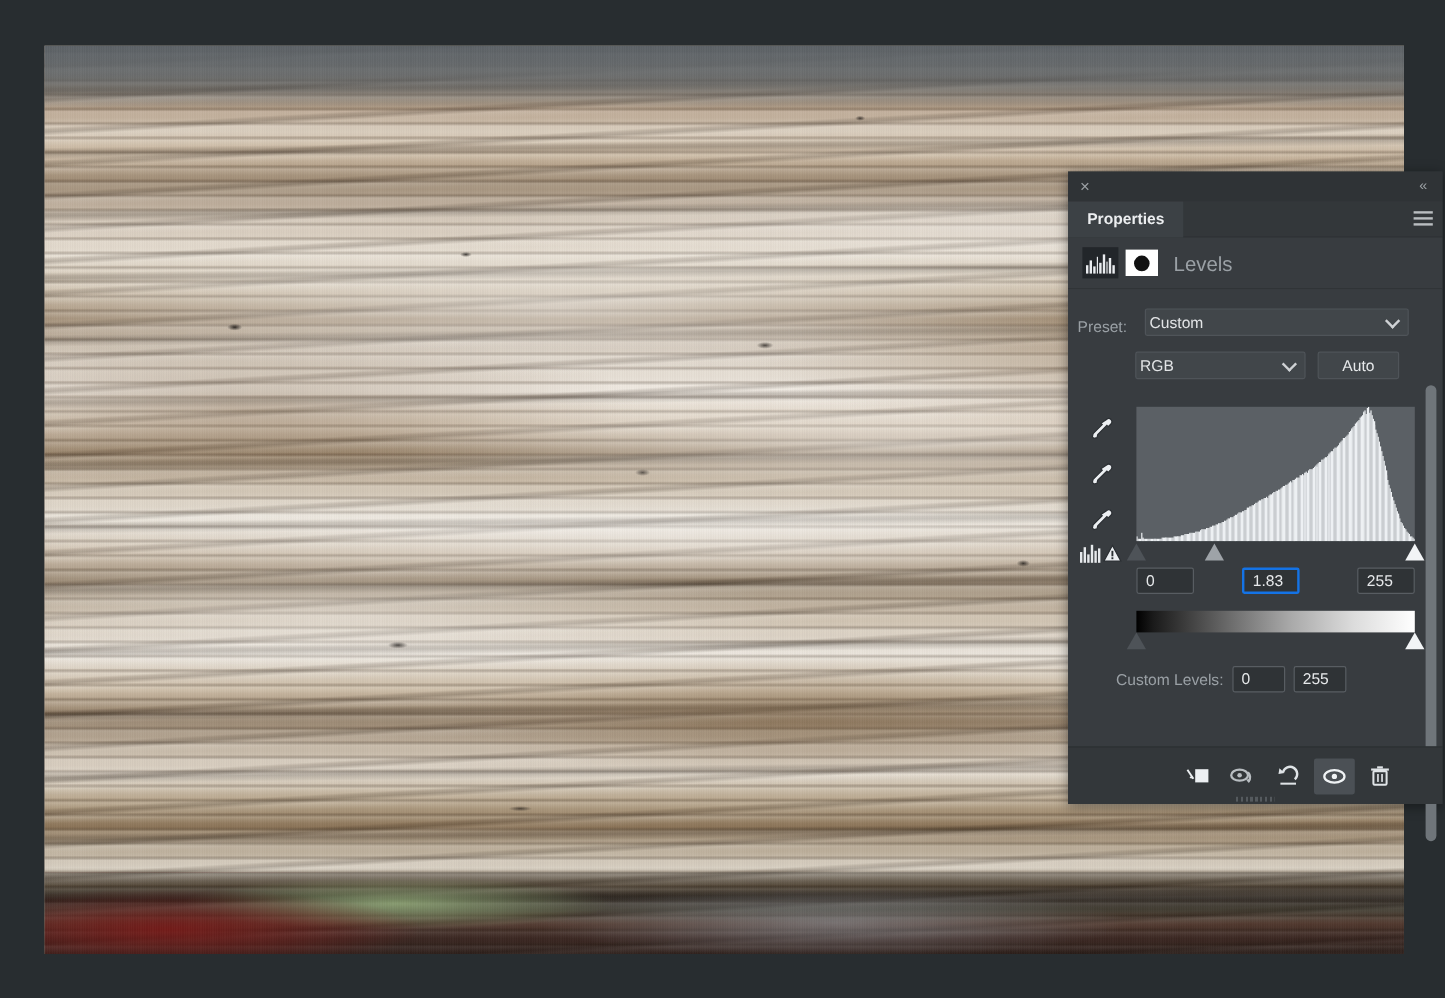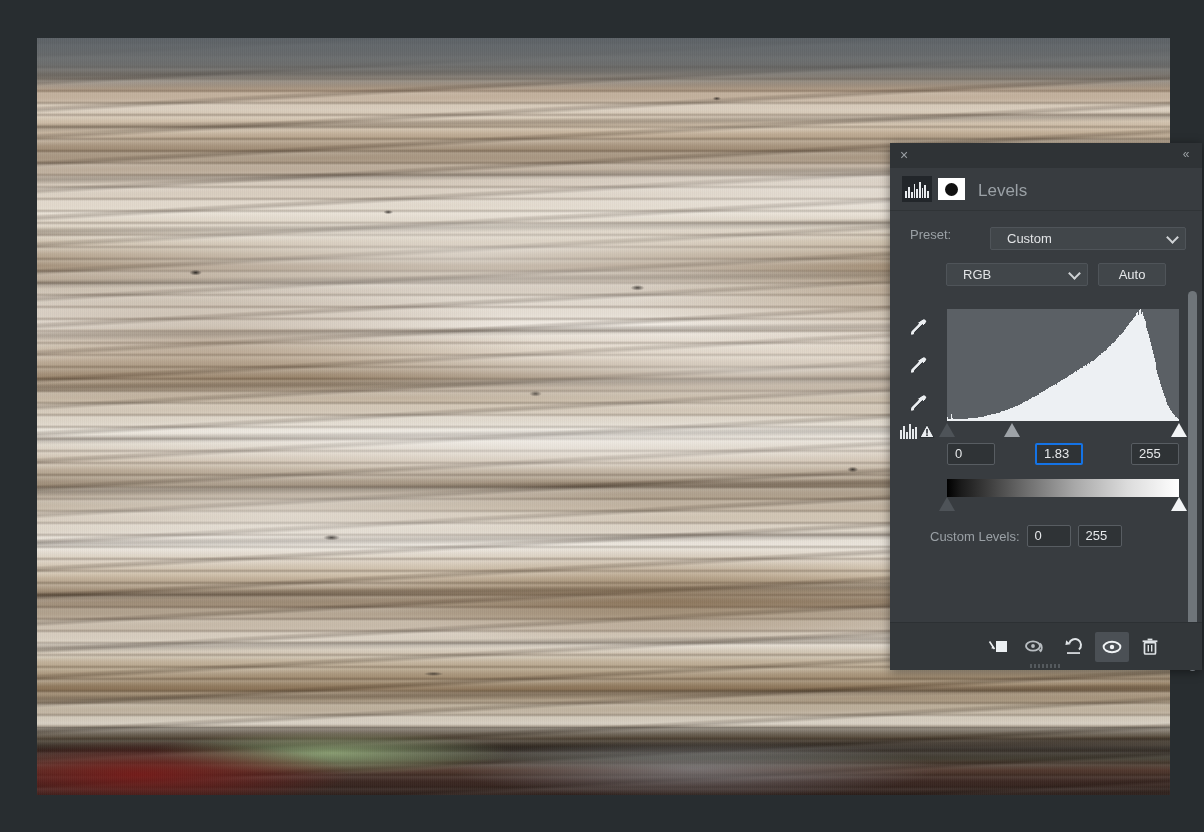--- a/index.html
+++ b/index.html
@@ -211,26 +211,26 @@
     display:block; width: 13px; height: 13px; border-radius: 50%; background: #111;
   }
   #adj-title {
     position: absolute; left: 88px; top: 13px;
     color: #9aa0a5; font-size: 17px;
   }
 
   #panel-body { position: relative; height: 381px; background: #383c40; }
 
   .row { position: absolute; }
-  #preset-row { left: 20px; top: 16px; width: 276px; display: flex; align-items: flex-start; gap: 24px; }
+  #preset-row { left: 8px; top: 16px; width: 276px; display: flex; align-items: flex-end; }
   #preset-label { color: #9aa0a5; font-size: 13px; width: 56px; }
   .select {
     position: relative; height: 23px; background: #41464a;
     border: 1px solid #4f5459; border-radius: 2px;
-    color: #e2e4e6; font-size: 13px; line-height: 21px; padding-left: 16px;
+    color: #e2e4e6; font-size: 13px; line-height: 21px; padding-left: 3px;
     cursor: pointer;
   }
   .select .chev {
     position: absolute; right: 8px; top: 50%; width: 9px; height: 9px;
     margin-top: -6px;
     border-right: 2px solid #cfd2d5; border-bottom: 2px solid #cfd2d5;
     transform: rotate(45deg);
   }
   #preset-select { flex: 1; }
 
@@ -354,20 +354,28 @@
     </div>
   </div>
 
   <div id="props-panel">
 
     <div id="panel-titlebar">
       <div id="panel-close">×</div>
       <div id="panel-collapse">«</div>
     </div>
 
+    <div id="panel-tabbar">
+      <div id="tab-properties">Properties</div>
+      <div id="panel-menu">
+        <i></i>
+          <i></i>
+          <i></i>
+      </div>
+    </div>
 
     <div id="adj-header">
       <div id="adj-thumb-hist">
         <span style="height:7px"></span>
           <span style="height:11px"></span>
           <span style="height:6px"></span>
         <span style="height:14px"></span>
           <span style="height:9px"></span>
           <span style="height:16px"></span>
         <span style="height:10px"></span>

